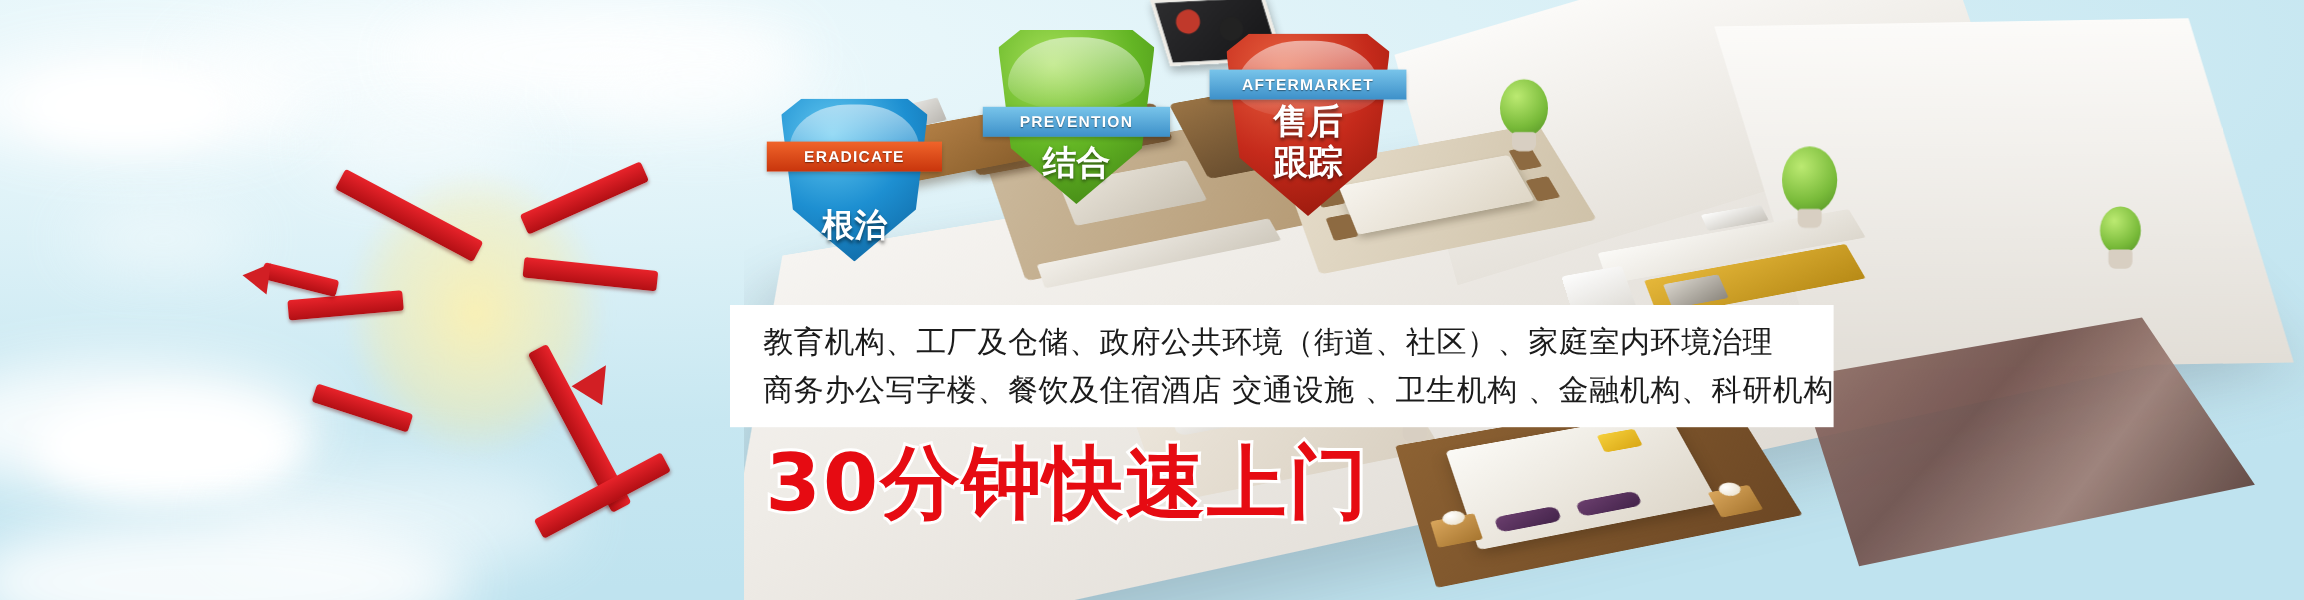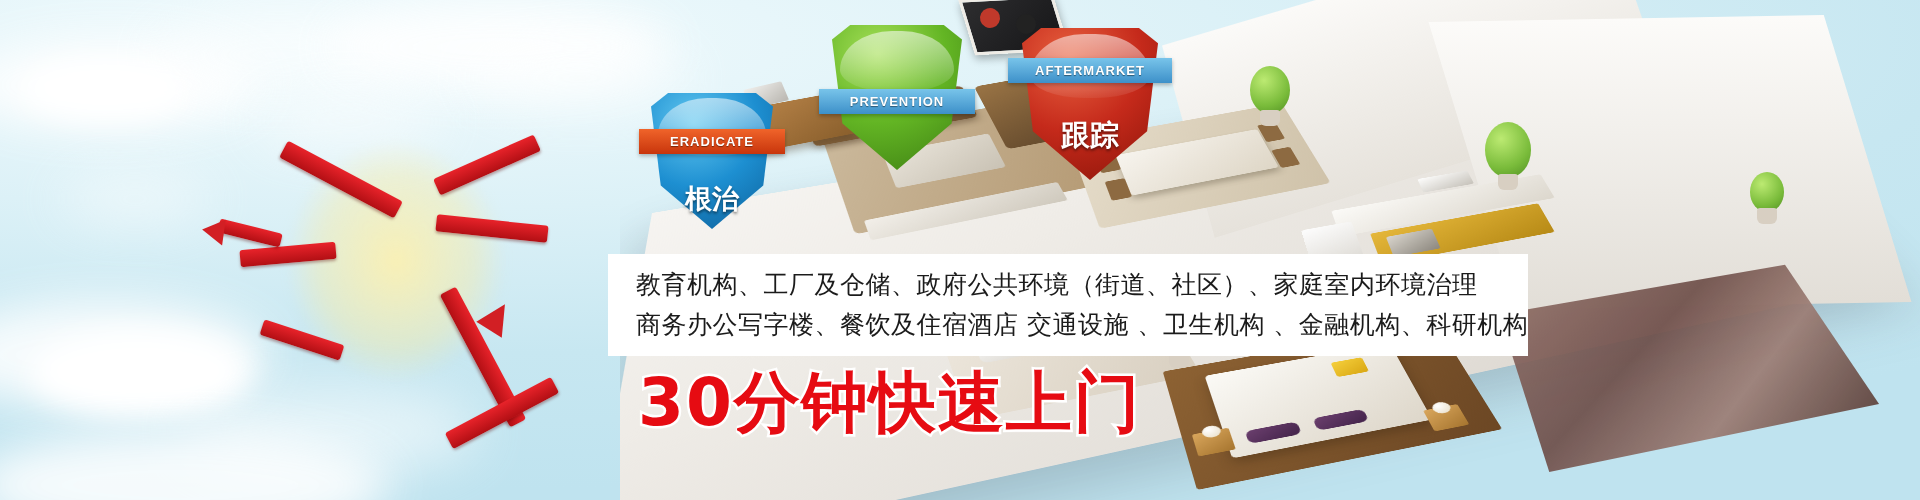--- a/index.html
+++ b/index.html
@@ -282,49 +282,51 @@
                 border-top:13px solid transparent;border-bottom:13px solid transparent;
                 border-right:22px solid #d21f24;transform:rotate(8deg);"></div>
 
     <div class="ribbon" style="left:162px;top:252px;width:150px;height:18px;transform:rotate(62deg);"></div>
     <div class="ribbon" style="left:196px;top:308px;width:120px;height:18px;transform:rotate(-28deg);"></div>
     <div style="position:absolute;left:236px;top:206px;width:0;height:0;
                 border-left:15px solid transparent;border-right:15px solid transparent;
                 border-bottom:30px solid #d21f24;transform:rotate(32deg);"></div>
   </div>
 
-  <div class="shield" style="left:651px;top:93px;width:122px;height:136px;">
+  <div class="shield" style="left:651px;top:82px;width:122px;height:136px;">
     <div class="rim"></div>
     <div class="body" style="background:radial-gradient(circle at 35% 22%,#63c8f0,#1d8fd1 48%,#0c5e98 100%);"></div>
     <div class="gloss"></div>
     <div class="sash" style="top:36px;font-size:13px;
                 background:linear-gradient(180deg,#f0642a,#c8350c);">
       <span>ERADICATE</span>
     </div>
     <div class="cn-line" style="top:88px;font-size:27px;">根治</div>
   </div>
 
   <div class="shield" style="left:832px;top:25px;width:130px;height:145px;">
     <div class="rim"></div>
     <div class="body" style="background:radial-gradient(circle at 35% 20%,#a7e05a,#63b524 48%,#3c7d12 100%);"></div>
     <div class="gloss"></div>
     <div class="sash" style="top:36px;font-size:13px;
                 background:linear-gradient(180deg,#78c4ea,#3d90c9);margin-top:28px;">
       <span>PREVENTION</span>
     </div>
+    <div class="cn-line" style="top:92px;font-size:28px;">结合</div>
   </div>
 
   <div class="shield" style="left:1022px;top:28px;width:136px;height:152px;">
     <div class="rim"></div>
     <div class="body" style="background:radial-gradient(circle at 35% 20%,#e8613f,#c52a1b 48%,#8a1308 100%);"></div>
     <div class="gloss"></div>
     <div class="sash" style="top:30px;font-size:13px;
                 background:linear-gradient(180deg,#78c4ea,#3d90c9);justify-content:center;">
       <span>AFTERMARKET</span>
     </div>
+    <div class="cn-line" style="top:54px;font-size:29px;">售后</div>
     <div class="cn-line" style="top:88px;font-size:29px;font-family:Liberation Mono, monospace;">跟踪</div>
   </div>
 
   <div class="panel">
     <div class="line">教育机构、工厂及仓储、政府公共环境（街道、社区）、家庭室内环境治理</div>
     <div class="line">商务办公写字楼、餐饮及住宿酒店 交通设施 、卫生机构 、金融机构、科研机构</div>
   </div>
 
   <div class="headline">30分钟快速上门</div>
 

